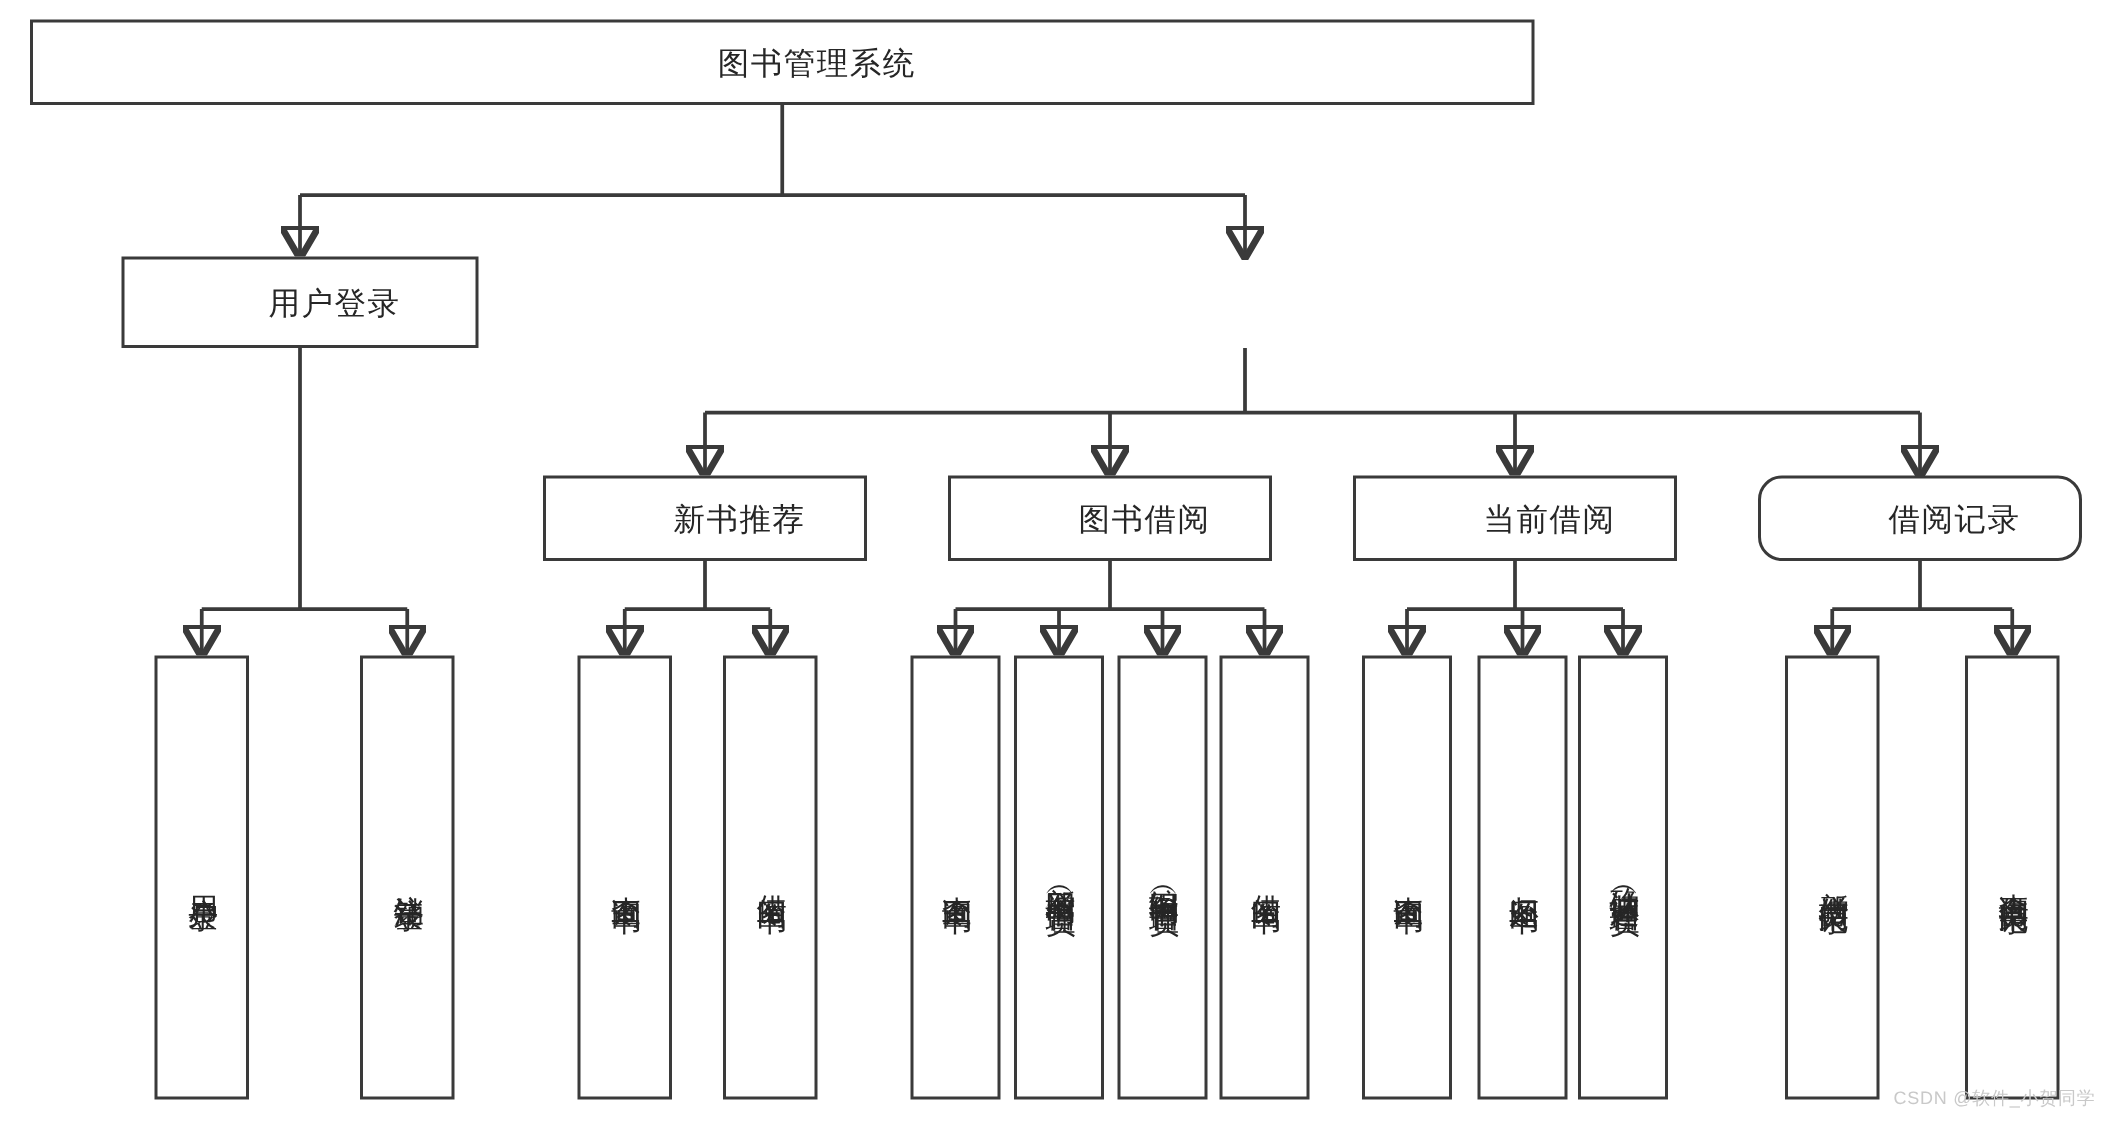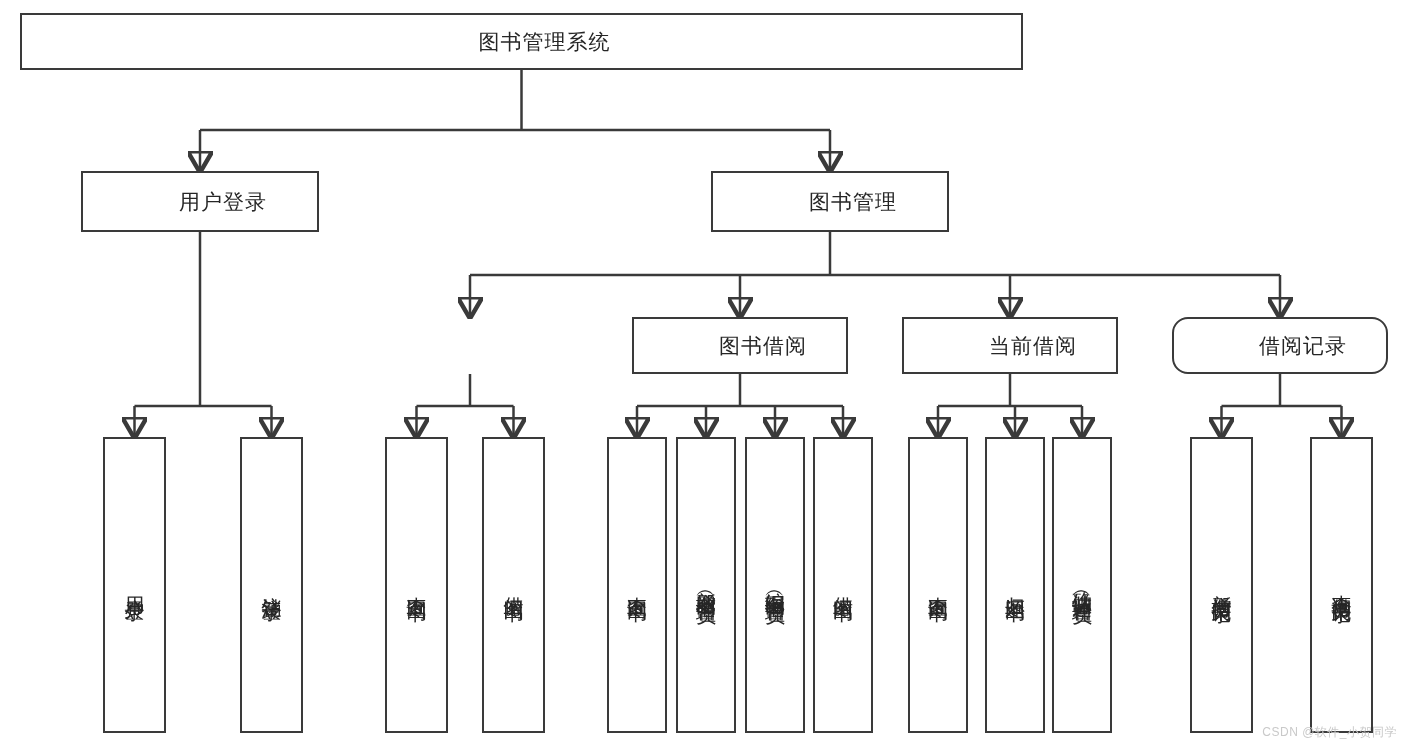--- a/index.html
+++ b/index.html
@@ -121,24 +121,24 @@
       </g>
   </svg>
 
   <div class="node h" id="node-root" style="left: 20px; top: 13px; width: 1003px; height: 57px;">
     <span>图书管理系统</span>
   </div>
 
   <div class="node h" id="node-user-login" style="left: 81px; top: 171px; width: 238px; height: 61px;">
     <span>用户登录</span>
   </div>
-  <div class="node h" id="node-book-manage" style="left: 711px; top: 171px; width: 238px; height: 61px;">
-    <span>图书管理</span>
+
+  <div class="node h" id="node-new-book-recommend" style="left: 362px; top: 317px; width: 216px; height: 57px;">
+    <span>新书推荐</span>
   </div>
-
   <div class="node h" id="node-book-borrow" style="left: 632px; top: 317px; width: 216px; height: 57px; text-align: right;">
     <span>图书借阅</span>
   </div>
   <div class="node h" id="node-current-borrow" style="left: 902px; top: 317px; width: 216px; height: 57px; justify-content: center;">
     <span>当前借阅</span>
   </div>
   <div class="node h" id="node-borrow-record" style="left: 1172px; top: 317px; width: 216px; height: 57px; border-radius: 16px;">
     <span>借阅记录</span>
   </div>
 

